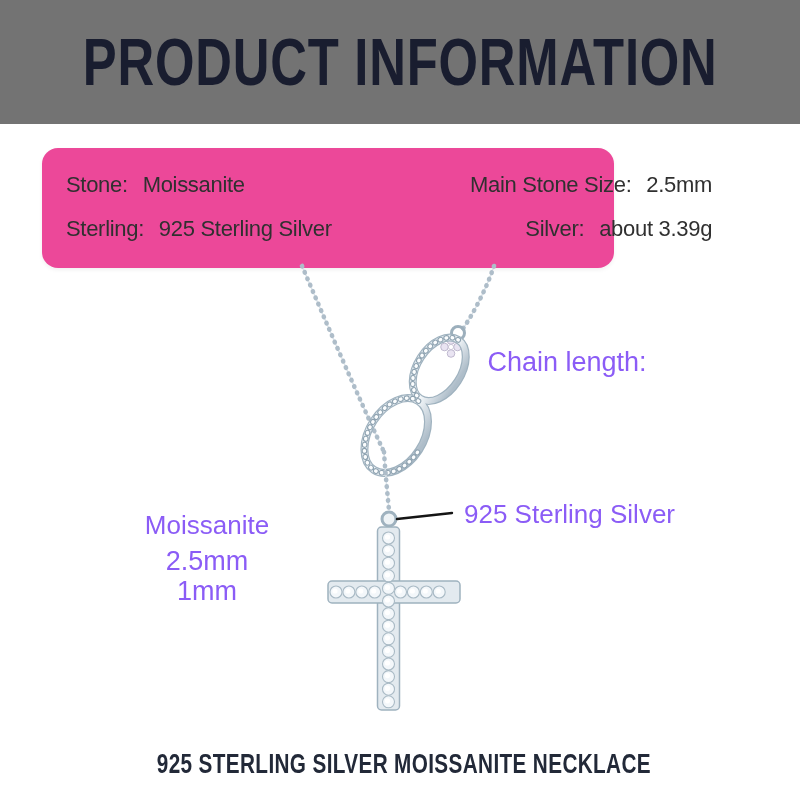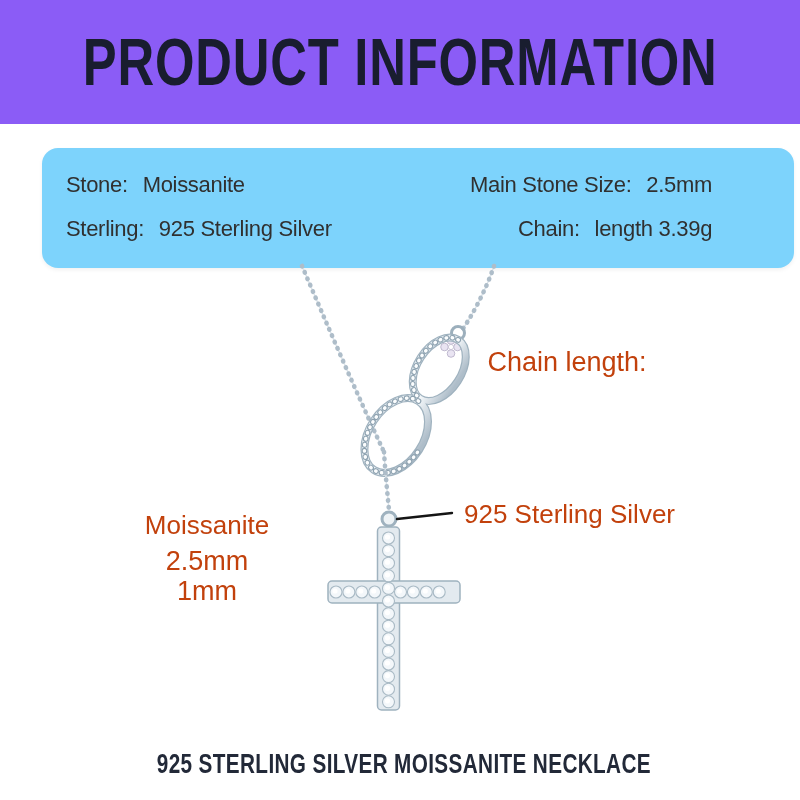--- a/index.html
+++ b/index.html
@@ -5,43 +5,43 @@
   html,body{margin:0;padding:0;}
   body{
     width:800px;height:800px;position:relative;overflow:hidden;
     background:#ffffff;
     font-family:"Liberation Sans", sans-serif;
     color:#1a1f31;
   }
   
   .banner{
     position:absolute;left:0;top:0;width:800px;height:124px;
-    background:#8b5cf6;
+    background:#737373;
     display:flex;align-items:center;justify-content:center;
   }
   .banner h1{
     margin:0;font-size:66px;font-weight:700;color:#191d2f;
     letter-spacing:1px;white-space:nowrap;
     transform:scaleX(0.77);transform-origin:center;
   }
   
   .spec-card{
-    position:absolute;left:42px;top:148px;width:752px;height:120px;
-    background:#7dd3fc;border-radius:16px;
+    position:absolute;left:42px;top:148px;width:572px;height:120px;
+    background:#ec4899;border-radius:16px;
     box-shadow:0 2px 4px rgba(0,0,0,0.06);
   }
   .spec-col{position:absolute;top:24px;display:flex;flex-direction:column;gap:18px;}
   .spec-col.left{left:24px;}
   .spec-col.right{left:428px;align-items:flex-end;}
   .spec-row{height:26px;line-height:26px;font-size:22px;letter-spacing:-0.3px;color:#303030;white-space:nowrap;}
   .spec-row .lbl{margin-right:9px;}
   
   svg.necklace{position:absolute;left:0;top:0;pointer-events:none;}
   
-  .anno{position:absolute;color:#c2410c;font-weight:500;white-space:nowrap;}
+  .anno{position:absolute;color:#8b5cf6;font-weight:500;white-space:nowrap;}
   .anno-chain{left:462px;top:345px;width:210px;text-align:center;font-size:27px;line-height:35px;}
   .anno-pendant{left:464px;top:499px;font-size:26px;}
   .anno-moissanite{left:128px;top:510px;width:158px;text-align:center;}
   .anno-moissanite .head{font-size:26px;line-height:30px;margin-bottom:6px;}
   .anno-moissanite .size{font-size:27px;line-height:30px;}
   
   .footer{
     position:absolute;left:4px;top:748px;width:800px;text-align:center;
   }
   .footer span{
@@ -67,22 +67,22 @@
       <span class="lbl">Sterling:</span>
       <span class="val">925 Sterling Silver</span>
     </div>
   </div>
   <div class="spec-col right">
     <div class="spec-row">
       <span class="lbl">Main Stone Size:</span>
       <span class="val">2.5mm</span>
     </div>
     <div class="spec-row">
-      <span class="lbl">Chain:</span>
-      <span class="val">length 3.39g</span>
+      <span class="lbl">Silver:</span>
+      <span class="val">about 3.39g</span>
     </div>
   </div>
 </div>
 
 <svg class="necklace" width="800" height="800" viewBox="0 0 800 800">
   <defs>
     <linearGradient id="gradMetal" x1="0" y1="0" x2="1" y2="0">
       <stop offset="0" stop-color="#dfe8ee"></stop>
       <stop offset="0.5" stop-color="#f2f6f9"></stop>
       <stop offset="1" stop-color="#aebdc9"></stop>

